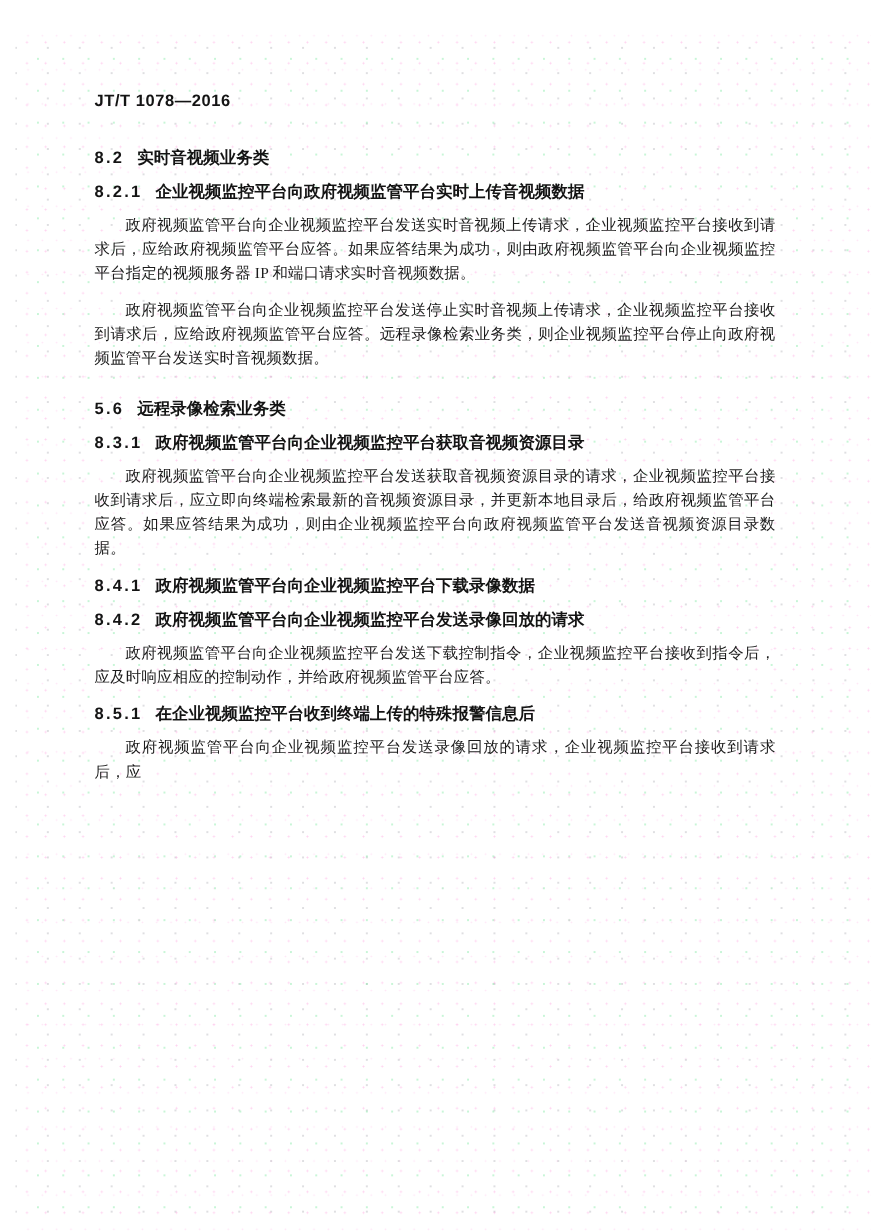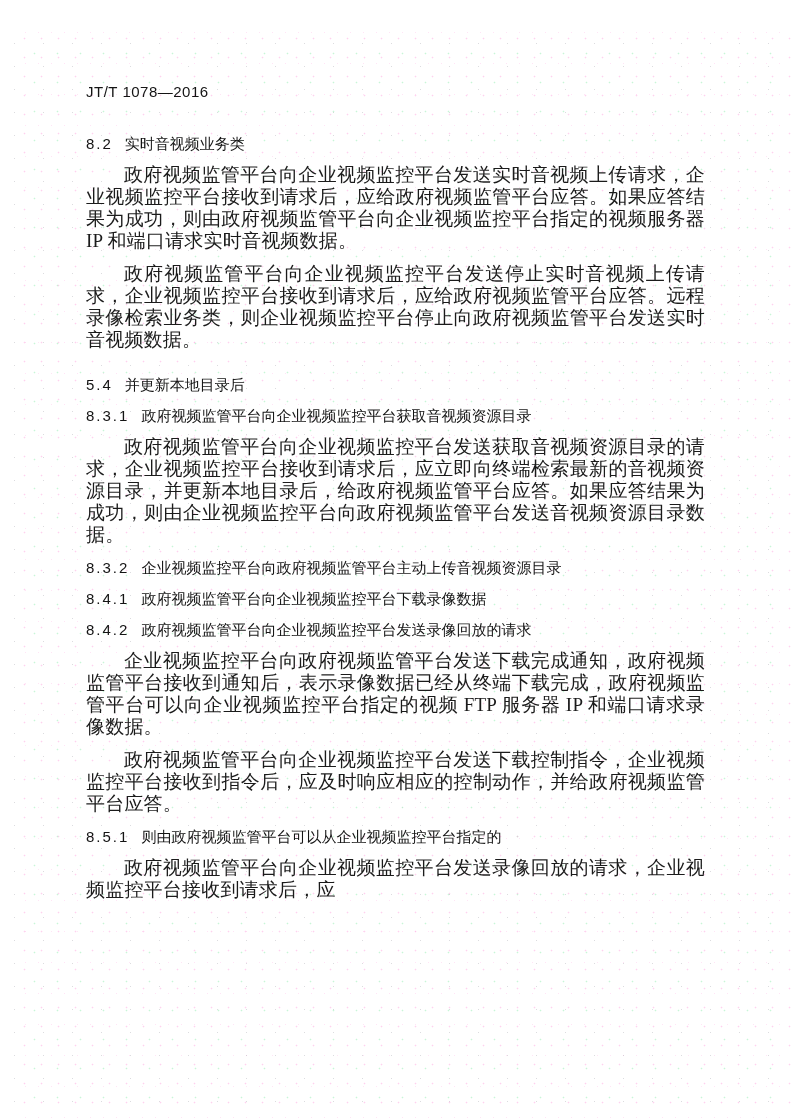--- a/index.html
+++ b/index.html
@@ -26,65 +26,64 @@
   }
   .content {
     position: absolute;
     left: 0; top: 0;
     box-sizing: border-box;
     width: 792px; height: 1120px;
     padding: 84px 87px 0 86px;
   }
   .doc-header {
     font-family: "Liberation Sans", "DejaVu Sans", sans-serif;
-    font-weight: 400;
+    font-weight: 700;
     font-size: 15px;
     line-height: 15px;
     letter-spacing: 0.5px;
     color: #141414;
   }
   .heading {
     font-family: "Liberation Sans", "DejaVu Sans", sans-serif;
-    font-weight: 400;
+    font-weight: 700;
     font-size: 15px;
     line-height: 18px;
     color: #141414;
     margin: 0;
   }
   .h2 { margin-top: 25px; }
   #sections > .h2:first-child { margin-top: 36px; }
   .h3 { margin-top: 13px; }
   .heading .num { letter-spacing: 2px; margin-right: 12px; }
   .body-par {
     margin: 11px 0 0 0;
-    font-size: 19px;
+    font-size: 14px;
     line-height: 22px;
     text-align: justify;
     text-indent: 2em;
     letter-spacing: 0.2px;
     color: #1b1b1b;
   }
 </style>
 </head>
 <body>
 
 <div class="texture"></div>
 
 <div class="content">
   <div class="doc-header">JT/T 1078—2016</div>
 
   <div id="sections">
       <div class="heading h2"><span class="num">8.2</span><span class="title">实时音视频业务类</span></div>
+      <div class="heading h3"><span class="num">8.2.1</span><span class="title">企业视频监控平台向政府视频监管平台实时上传音视频数据</span></div>
       <p class="body-par">政府视频监管平台向企业视频监控平台发送实时音视频上传请求，企业视频监控平台接收到请求后，应给政府视频监管平台应答。如果应答结果为成功，则由政府视频监管平台向企业视频监控平台指定的视频服务器 IP 和端口请求实时音视频数据。</p>
       <p class="body-par">政府视频监管平台向企业视频监控平台发送停止实时音视频上传请求，企业视频监控平台接收到请求后，应给政府视频监管平台应答。远程录像检索业务类，则企业视频监控平台停止向政府视频监管平台发送实时音视频数据。</p>
-      <div class="heading h2"><span class="num">5.4</span><span class="title">并更新本地目录后</span></div>
+      <div class="heading h2"><span class="num">5.6</span><span class="title">远程录像检索业务类</span></div>
       <div class="heading h3"><span class="num">8.3.1</span><span class="title">政府视频监管平台向企业视频监控平台获取音视频资源目录</span></div>
       <p class="body-par">政府视频监管平台向企业视频监控平台发送获取音视频资源目录的请求，企业视频监控平台接收到请求后，应立即向终端检索最新的音视频资源目录，并更新本地目录后，给政府视频监管平台应答。如果应答结果为成功，则由企业视频监控平台向政府视频监管平台发送音视频资源目录数据。</p>
-      <div class="heading h3"><span class="num">8.3.2</span><span class="title">企业视频监控平台向政府视频监管平台主动上传音视频资源目录</span></div>
       <div class="heading h3"><span class="num">8.4.1</span><span class="title">政府视频监管平台向企业视频监控平台下载录像数据</span></div>
       <div class="heading h3"><span class="num">8.4.2</span><span class="title">政府视频监管平台向企业视频监控平台发送录像回放的请求</span></div>
-      <p class="body-par">企业视频监控平台向政府视频监管平台发送下载完成通知，政府视频监管平台接收到通知后，表示录像数据已经从终端下载完成，政府视频监管平台可以向企业视频监控平台指定的视频 FTP 服务器 IP 和端口请求录像数据。</p>
       <p class="body-par">政府视频监管平台向企业视频监控平台发送下载控制指令，企业视频监控平台接收到指令后，应及时响应相应的控制动作，并给政府视频监管平台应答。</p>
-      <div class="heading h3"><span class="num">8.5.1</span><span class="title">则由政府视频监管平台可以从企业视频监控平台指定的</span></div>
+      <div class="heading h3"><span class="num">8.5.1</span><span class="title">在企业视频监控平台收到终端上传的特殊报警信息后</span></div>
       <p class="body-par">政府视频监管平台向企业视频监控平台发送录像回放的请求，企业视频监控平台接收到请求后，应</p>
     </div>
 
 </div>
 
 </body></html>

